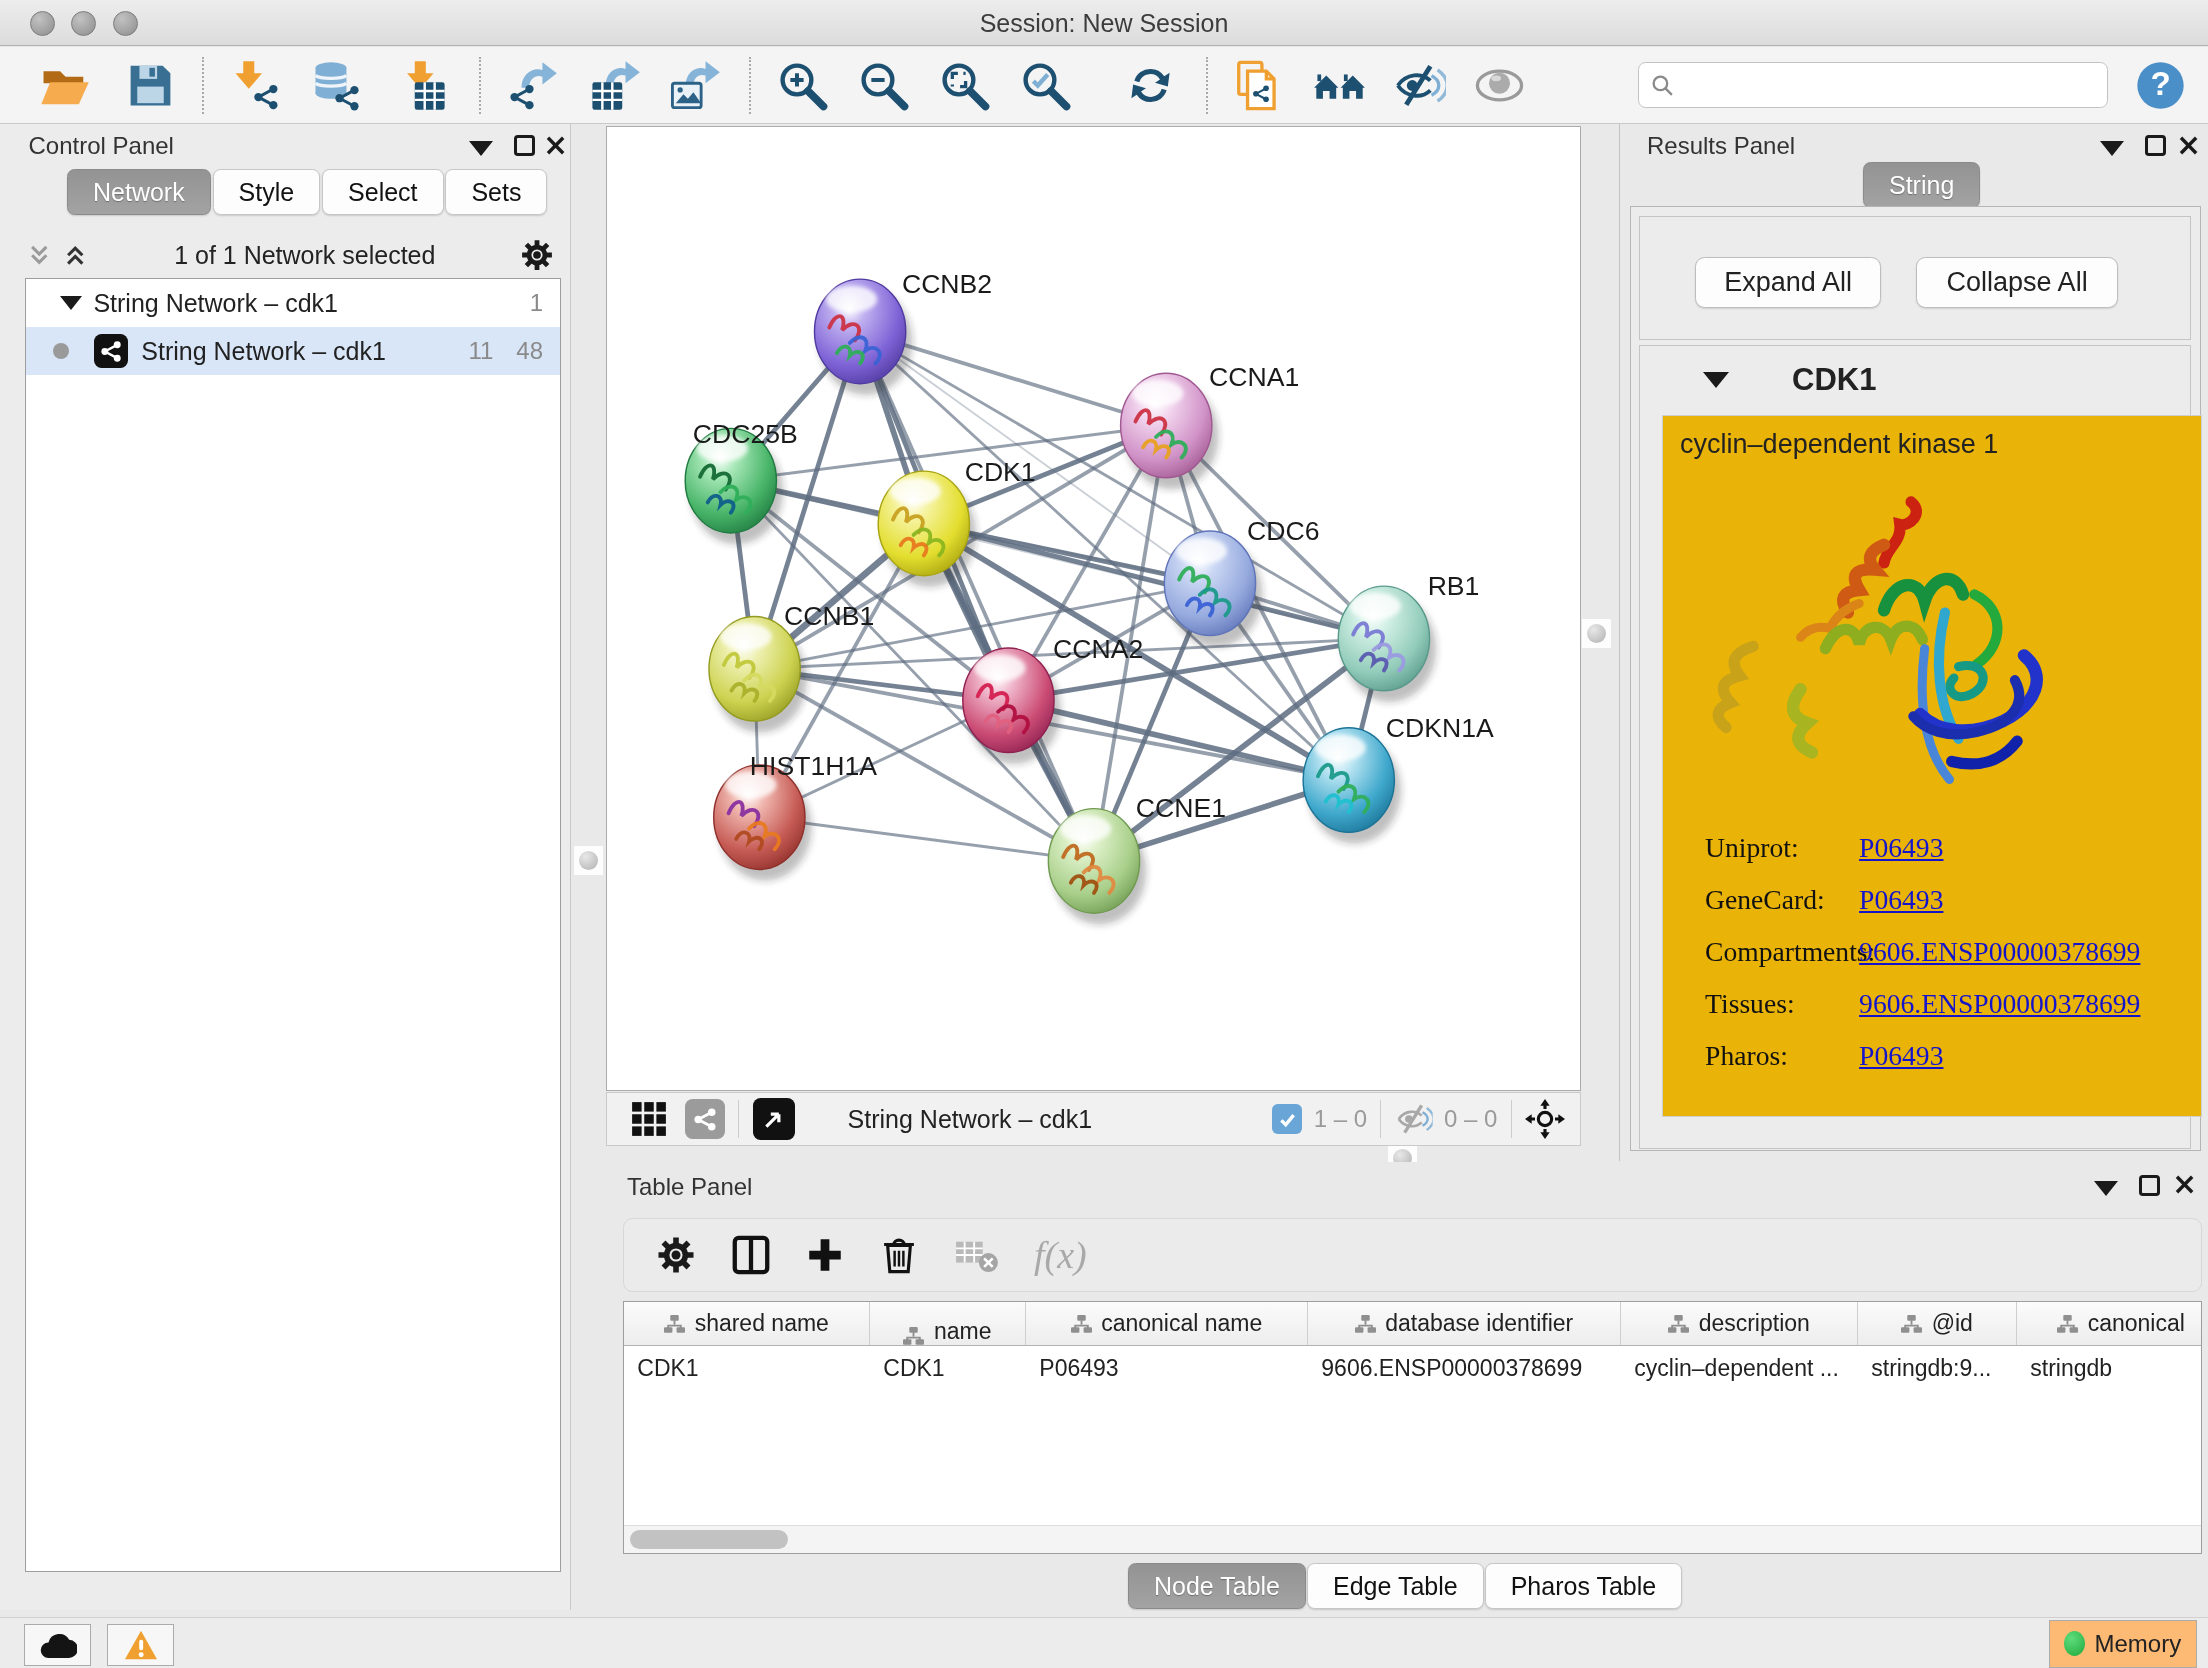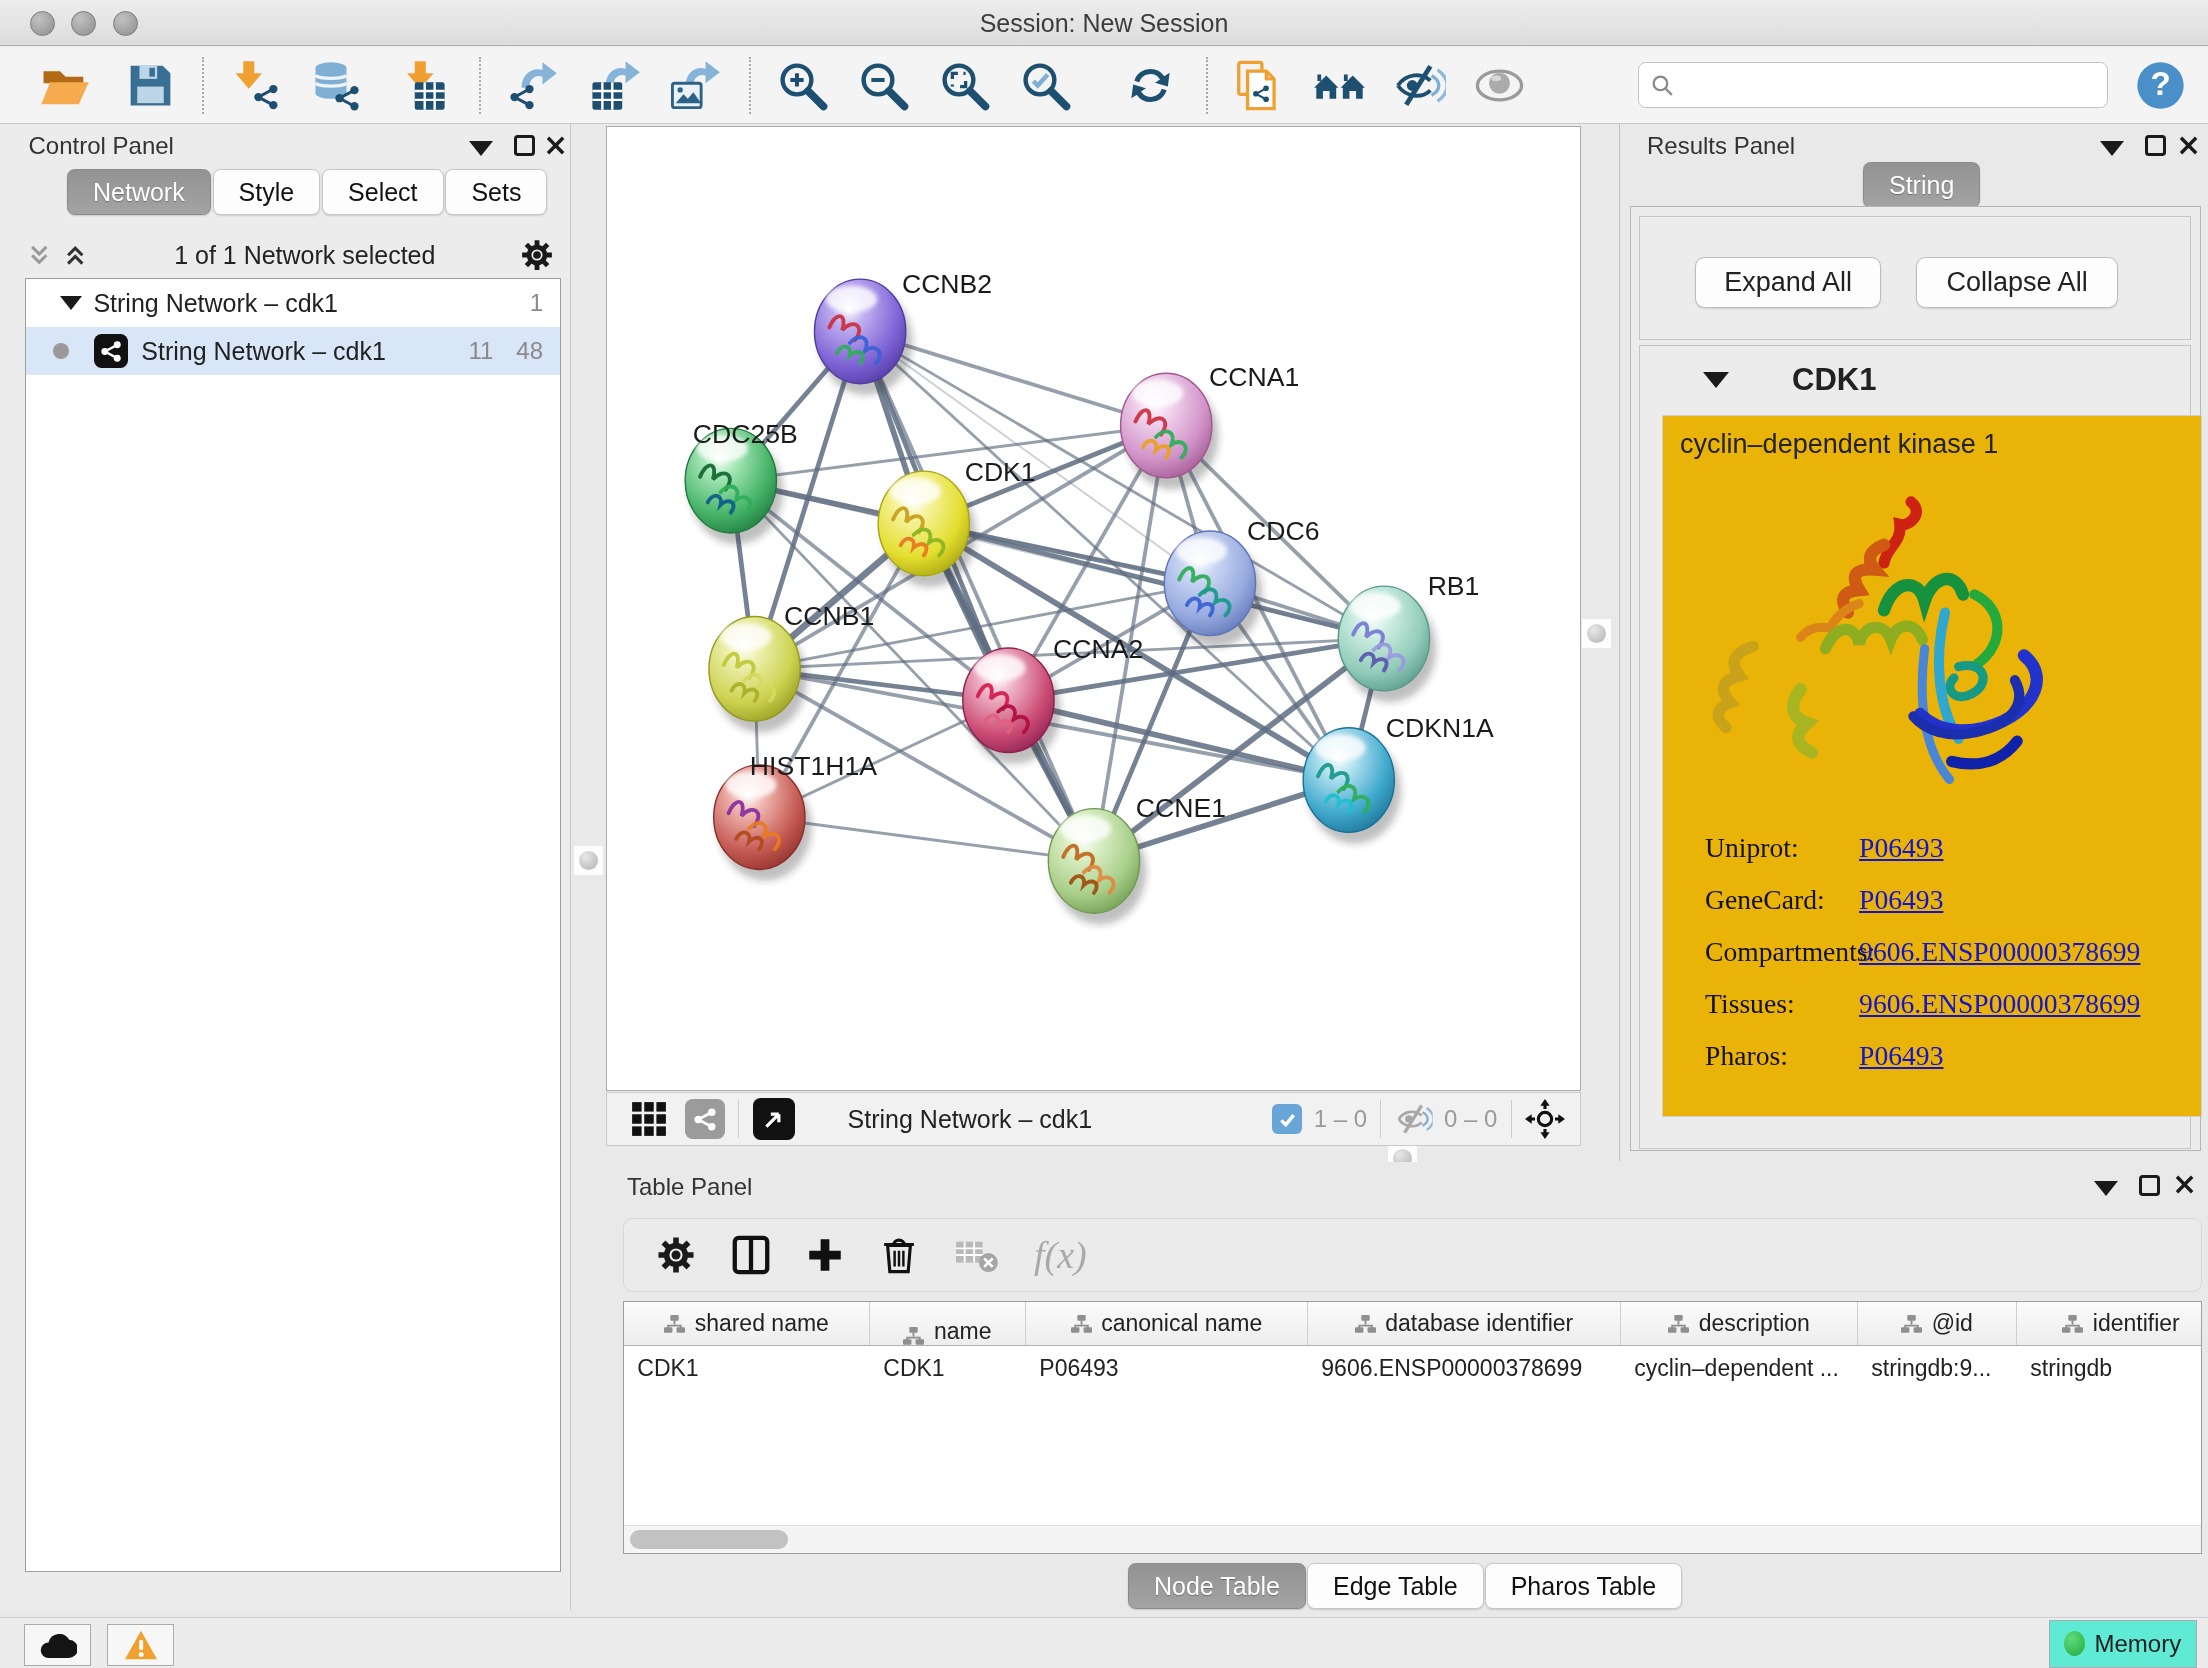--- a/index.html
+++ b/index.html
@@ -79,21 +79,21 @@
   .td { font-size:23px; padding-left:13.3px; display:flex; align-items:center; overflow:hidden; white-space:nowrap; flex:none; }
   #tp-hscroll { position:absolute; left:0; bottom:0; width:100%; height:28.5px; background:#f4f4f4; border-top:1px solid #ddd; }
   #tp-thumb { position:absolute; left:5.7px; top:4.8px; width:158px; height:19px; background:#c2c2c2; border-radius:9.5px; }
   #tp-tabs { position:absolute; left:522px; top:401px; display:flex; }
   #tp-tabs .tab { border-radius:7.6px 7.6px 7.6px 7.6px; margin-right:1px; }
 
   
   #statusbar { position:absolute; left:0; top:1617px; width:2208px; height:51px; background:#ececec; border-top:1px solid #d0d0d0; }
   .sb-btn { position:absolute; top:5.7px; width:67px; height:42px; background:#f7f7f7; border:1.9px solid #ababab;
     display:flex; align-items:center; justify-content:center; }
-  #memory-btn { position:absolute; right:11.4px; top:1.9px; width:148px; height:48px; background:#5eead4; border:1.9px solid #ababab;
+  #memory-btn { position:absolute; right:11.4px; top:1.9px; width:148px; height:48px; background:#fdba74; border:1.9px solid #ababab;
     display:flex; align-items:center; justify-content:center; gap:9.5px; font-size:24px; }
   #memory-dot { width:21px; height:25px; border-radius:50%; }
 </style>
 </head>
 <body>
 
 <svg width="0" height="0" style="position:absolute" aria-hidden="true">
   <defs>
     <symbol id="sym-share" viewBox="0 0 24 24">
       <path d="M5 12 18 5M5 12l13 7" stroke="currentColor" stroke-width="2.6" fill="none"></path>
@@ -751,21 +751,21 @@
         <div class="th" style="width: 159px;">
           <svg width="21" height="18" viewBox="0 0 20 17" style="color:#8f8f8f;flex:none">
             <use href="#sym-hier" width="20" height="17"></use>
           </svg>
           <span>@id</span>
         </div>
         <div class="th" style="width: 209px;">
           <svg width="21" height="18" viewBox="0 0 20 17" style="color:#8f8f8f;flex:none">
             <use href="#sym-hier" width="20" height="17"></use>
           </svg>
-          <span>identifier</span>
+          <span>canonical</span>
         </div>
       </div>
     <div id="tp-row">
         <div class="td" style="width: 246px;">CDK1</div>
         <div class="td" style="width: 156px;">CDK1</div>
         <div class="td" style="width: 282px;">P06493</div>
         <div class="td" style="width: 313px;">9606.ENSP00000378699</div>
         <div class="td" style="width: 237px;">cyclin–dependent ...</div>
         <div class="td" style="width: 159px;">stringdb:9...</div>
         <div class="td" style="width: 209px;">stringdb</div>

